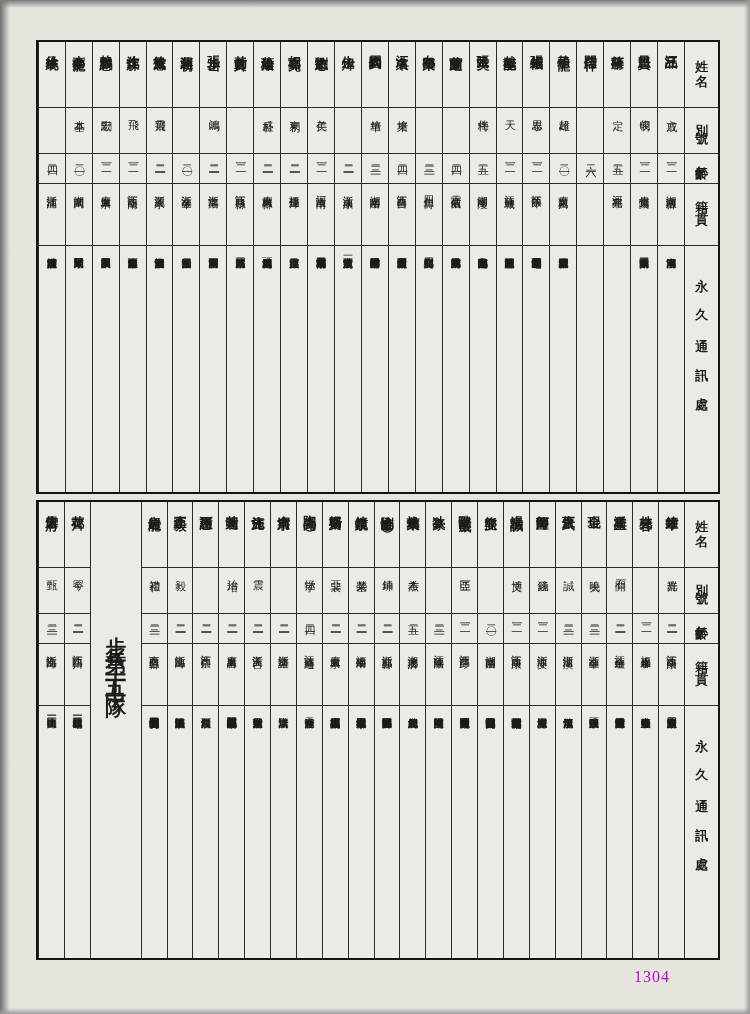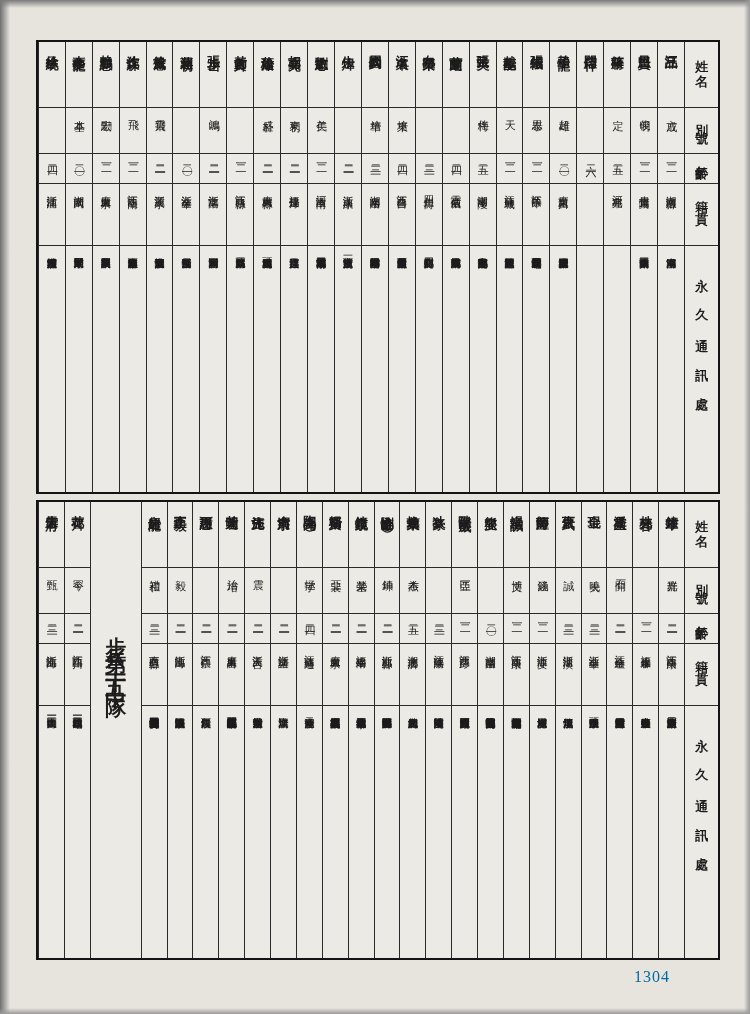--- a/index.html
+++ b/index.html
@@ -65,21 +65,21 @@
     border-bottom:none;overflow:hidden;
   }
   .unit-text{
     writing-mode:vertical-rl;text-orientation:upright;
     font-size:21px;font-weight:700;letter-spacing:.4em;
     padding-top:118px;
   }
 
   .pageno{
     position:absolute;top:968px;right:80px;
-    font-size:16px;letter-spacing:1px;color:#0369a1;
+    font-size:16px;letter-spacing:1px;color:#a21caf;
     font-family:"Liberation Serif","DejaVu Serif",serif;
   }
 </style>
 </head>
 <body>
 
 <div class="scan">
   <div class="edge-left"></div>
   <div class="edge-top"></div>
   <div class="edge-right"></div>

